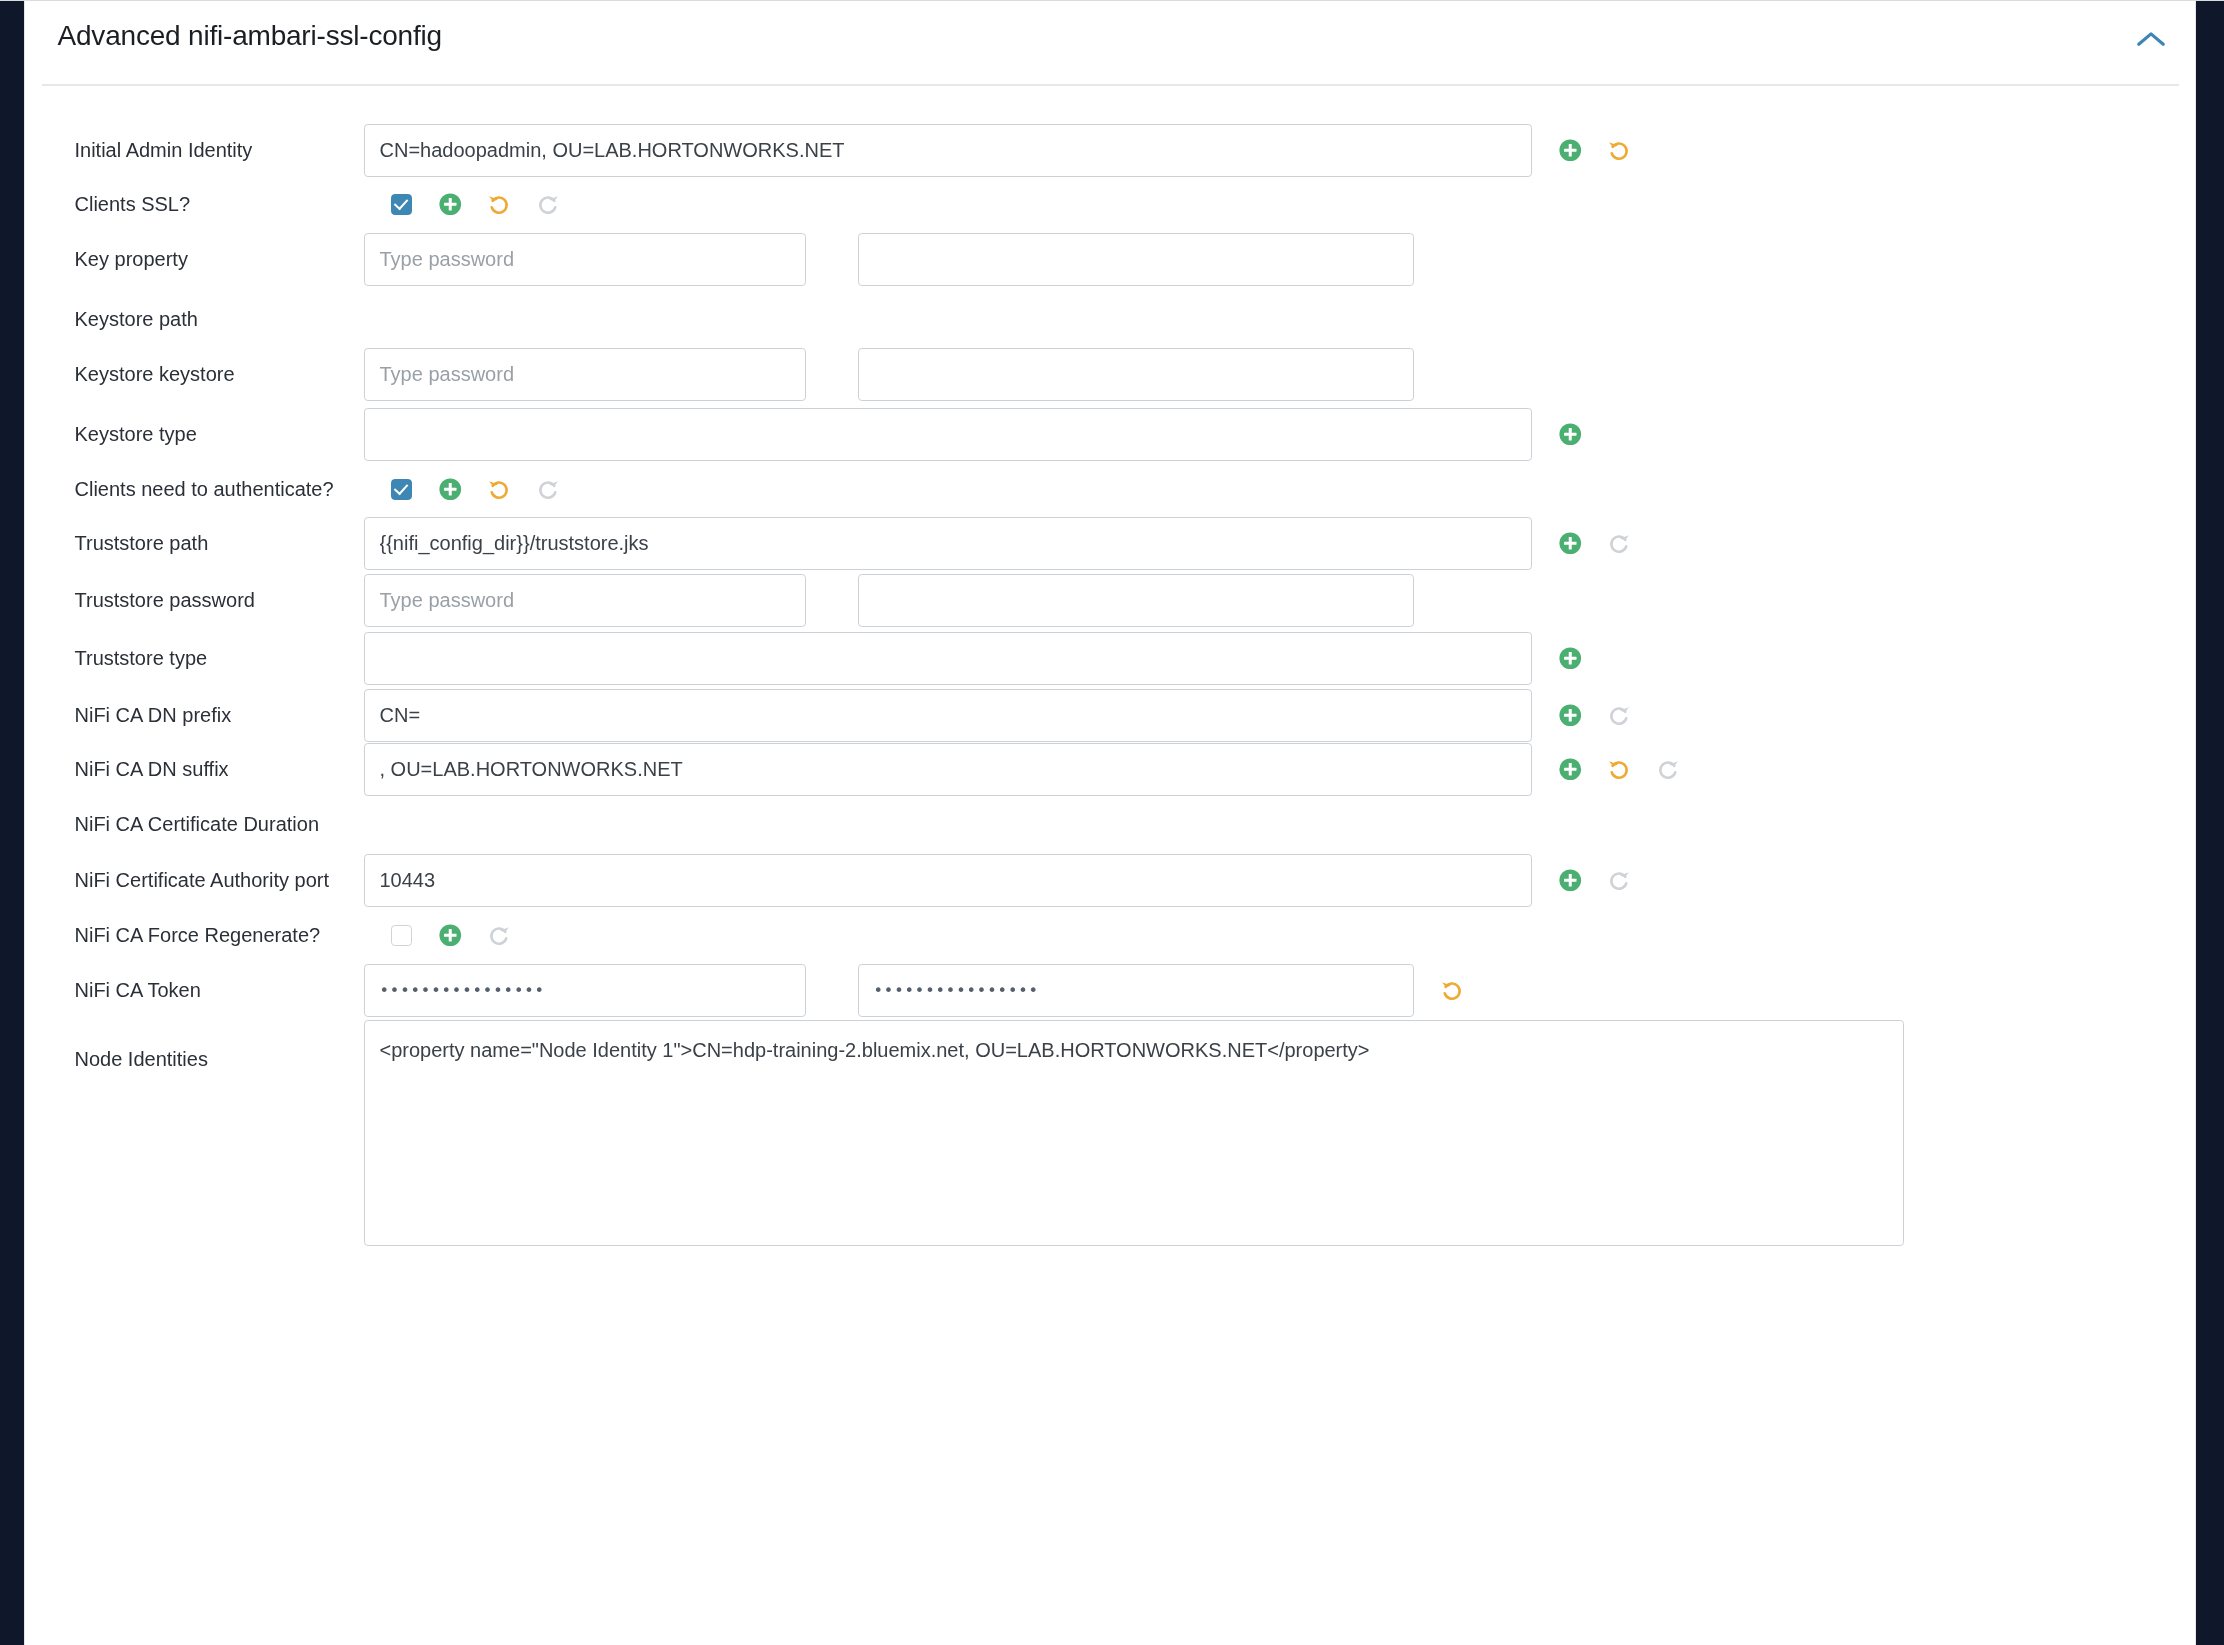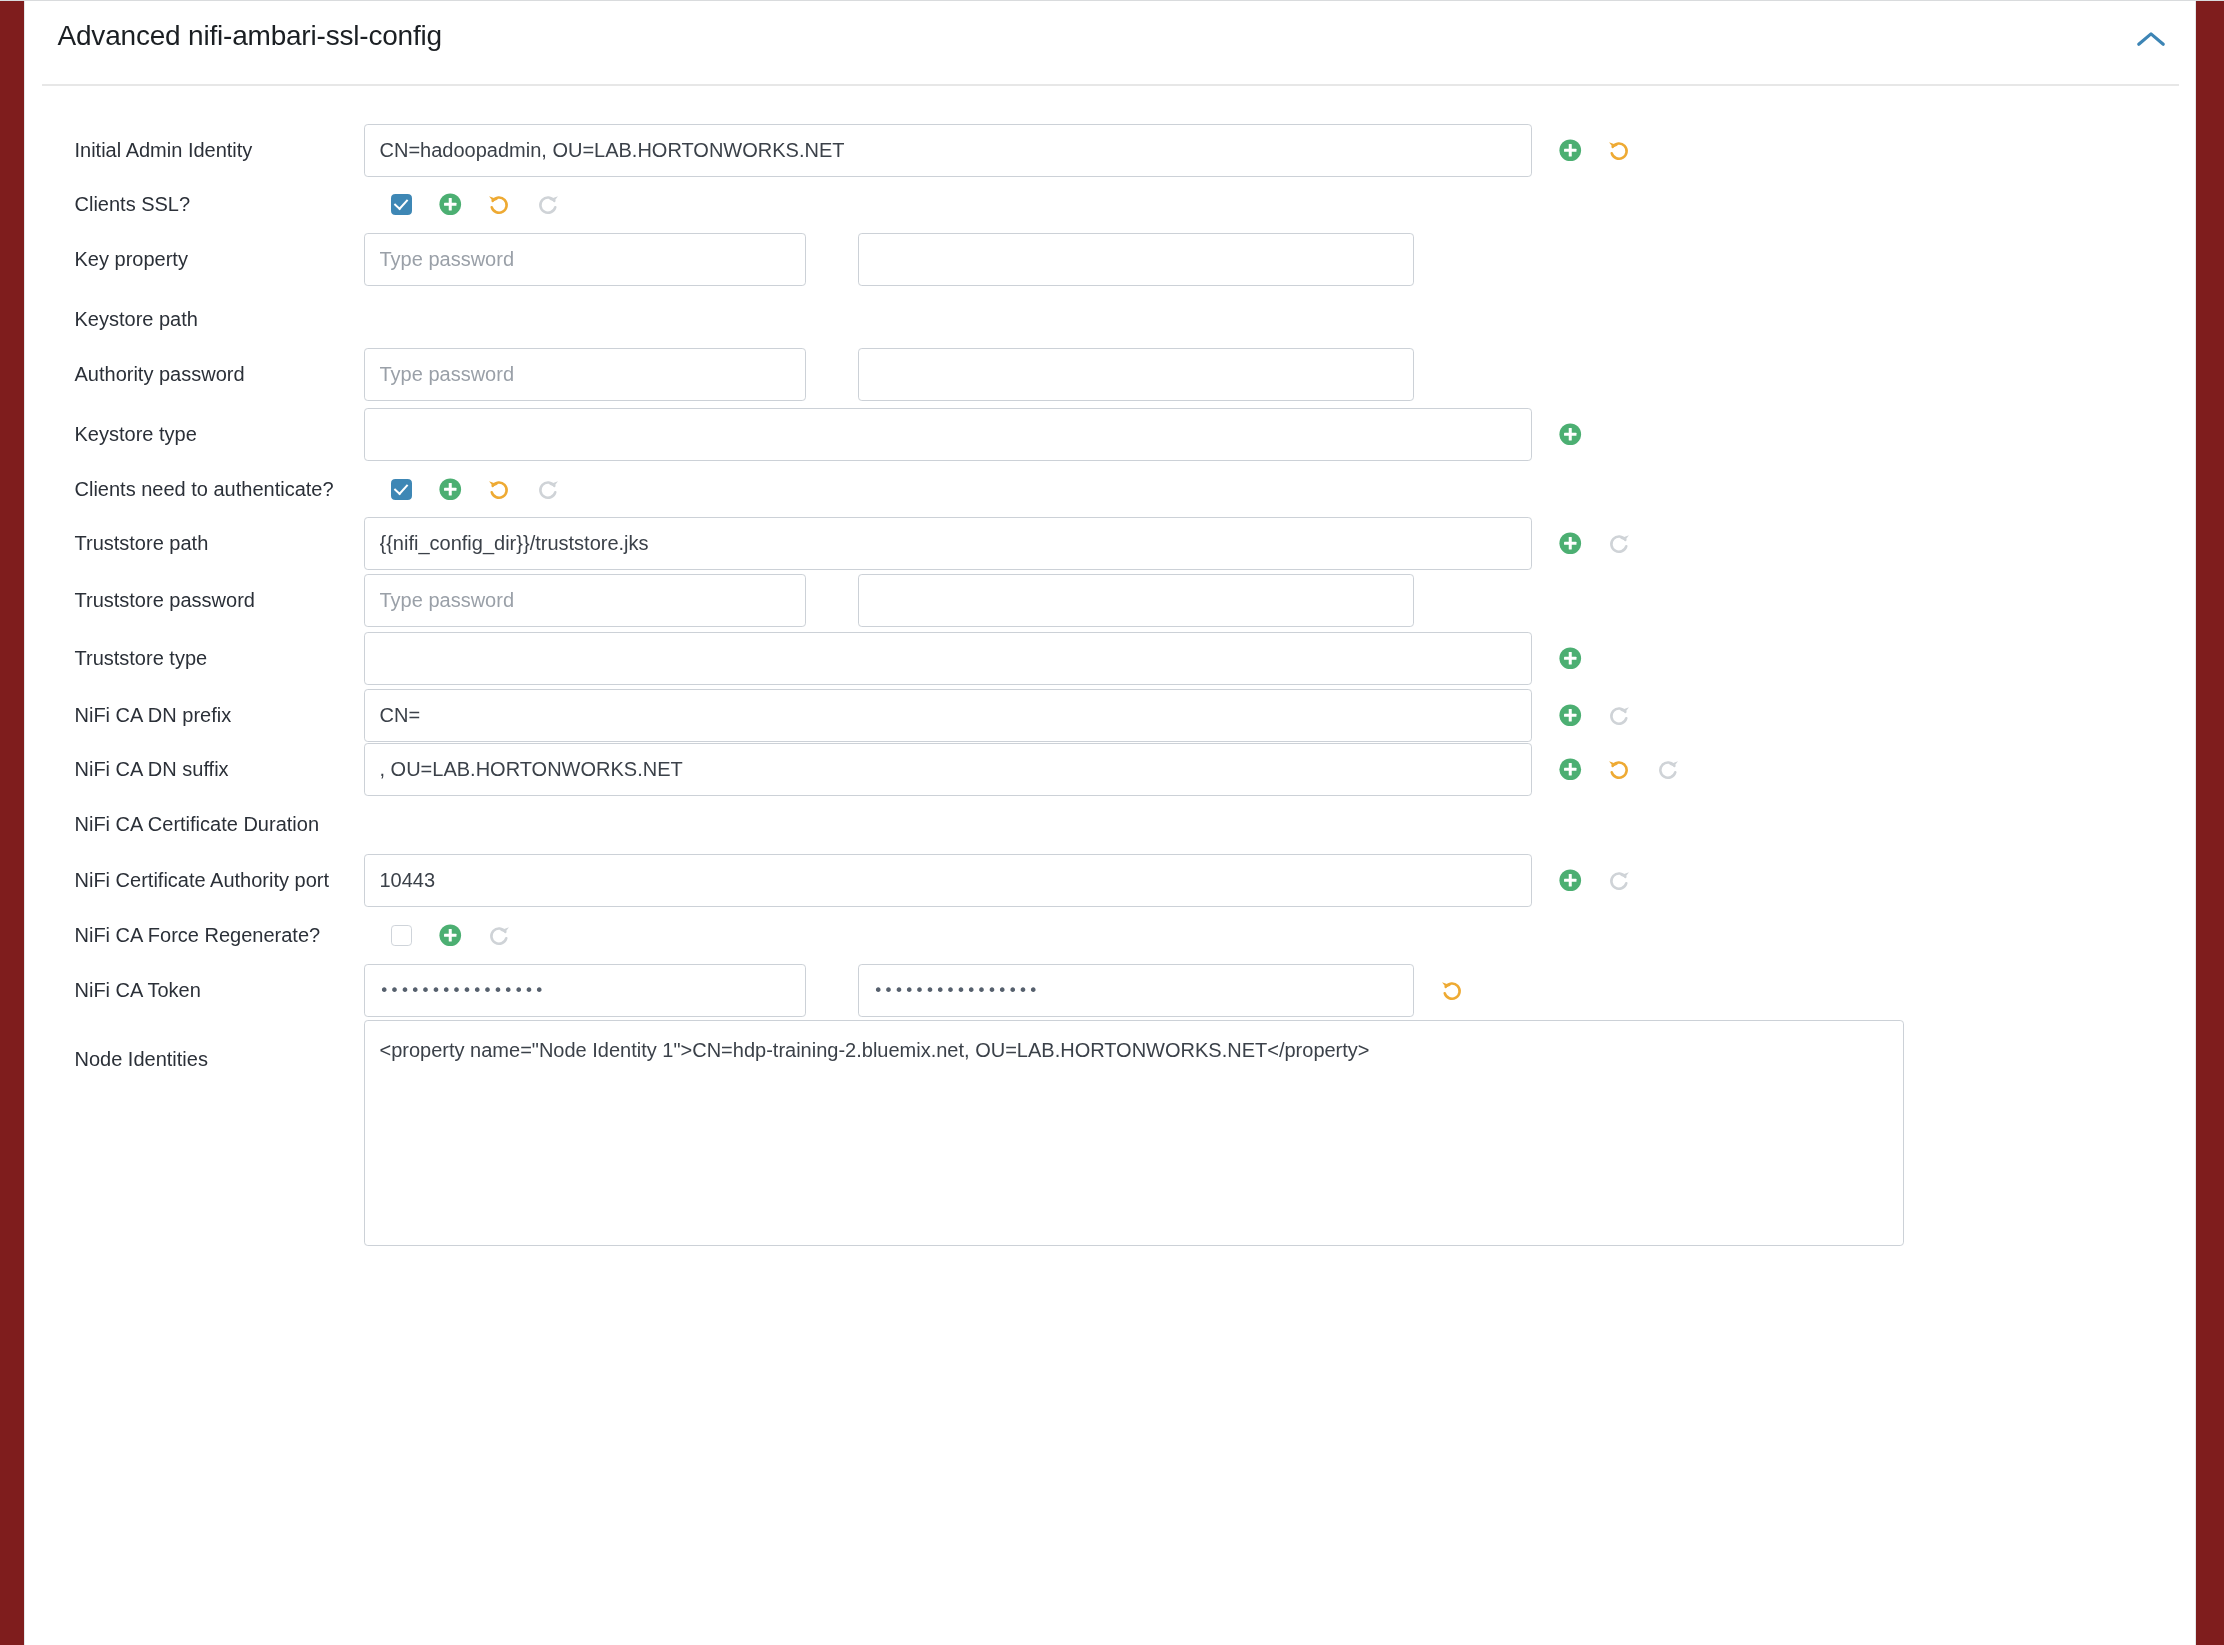--- a/index.html
+++ b/index.html
@@ -6,21 +6,21 @@
     margin: 0;
     padding: 0;
     background: #ffffff;
     font-family: "Liberation Sans", sans-serif;
   }
   #page {
     position: relative;
     width: 2224px;
     height: 1646px;
     overflow: hidden;
-    background: #7f1d1d;
+    background: #0f172a;
   }
 
   
   .panel {
     position: absolute;
     left: 23.5px;
     top: 0px;
     width: 2172px;
     height: 1646px;
     border-left: 0.9px solid #e4e6e8;
@@ -255,21 +255,21 @@
           <div class="row-label">Key property</div>
           <div class="row-controls">
             <input type="text" class="txt half" placeholder="Type password" style="">
             <input type="text" class="txt half2" style="">
           </div>
         </div>
         <div class="row" style="top: 207px;">
           <div class="row-label">Keystore path</div>
         </div>
         <div class="row" style="top: 262px;">
-          <div class="row-label">Authority password</div>
+          <div class="row-label">Keystore keystore</div>
           <div class="row-controls">
             <input type="text" class="txt half" placeholder="Type password" style="">
             <input type="text" class="txt half2" style="">
           </div>
         </div>
         <div class="row" style="top: 322px;">
           <div class="row-label">Keystore type</div>
           <div class="row-controls">
             <input type="text" class="txt wide" style="">
             <div class="icon-btn gap-a">

